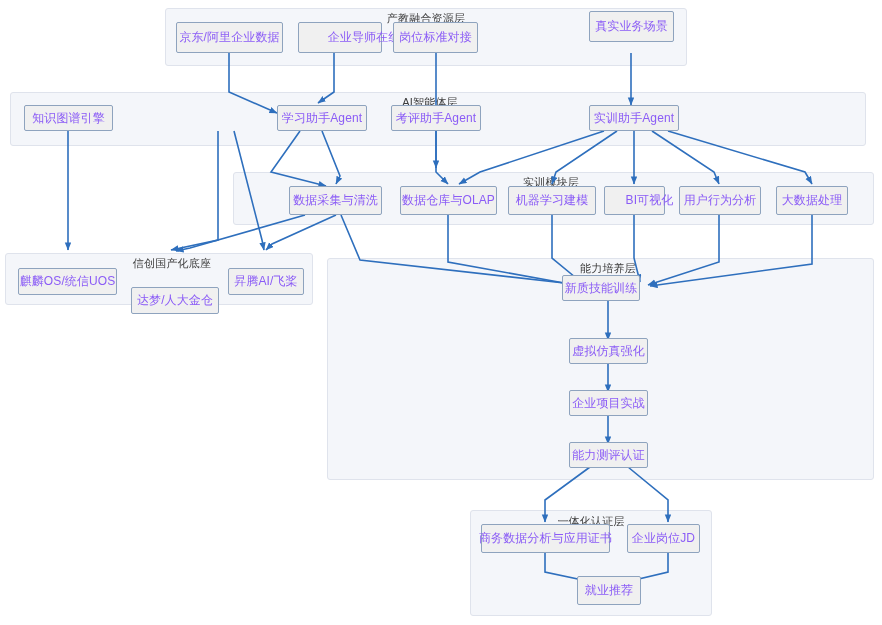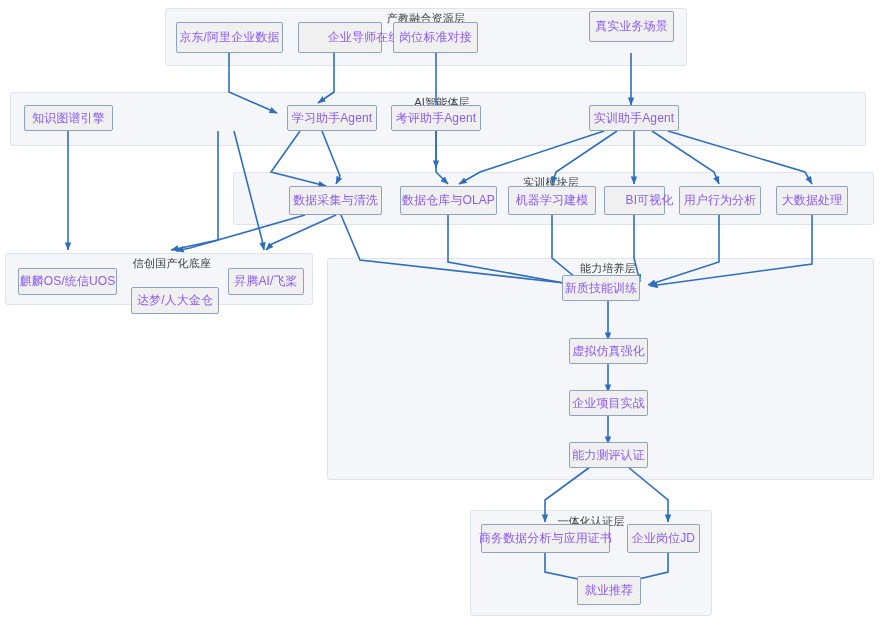--- a/index.html
+++ b/index.html
@@ -45,21 +45,21 @@
 <div id="canvas">
 
   <div class="panel" style="left:165px;top:8px;width:522px;height:58px;"></div>
   <div class="panel" style="left:10px;top:92px;width:856px;height:54px;"></div>
   <div class="panel" style="left:233px;top:172px;width:641px;height:53px;"></div>
   <div class="panel" style="left:5px;top:253px;width:308px;height:52px;"></div>
   <div class="panel" style="left:327px;top:258px;width:547px;height:222px;"></div>
   <div class="panel" style="left:470px;top:510px;width:242px;height:106px;"></div>
 
   <div class="panel-title" style="left:426px;top:11px;">产教融合资源层</div>
-  <div class="panel-title" style="left:430px;top:95px;margin-left:12px;">AI智能体层</div>
+  <div class="panel-title" style="left:430px;top:95px;">AI智能体层</div>
   <div class="panel-title" style="left:551px;top:175px;">实训模块层</div>
   <div class="panel-title" style="left:172px;top:256px;">信创国产化底座</div>
   <div class="panel-title" style="left:608px;top:261px;">能力培养层</div>
   <div class="panel-title" style="left:591px;top:514px;">一体化认证层</div>
 
   <svg class="edges" viewBox="0 0 882 625" xmlns="http://www.w3.org/2000/svg">
     <defs>
       <marker id="ah" markerWidth="9" markerHeight="9" refX="7.6" refY="3.2" orient="auto" markerUnits="userSpaceOnUse">
         <path d="M0,0 L8,3.2 L0,6.4 z" fill="#2e6fbd"></path>
       </marker>
@@ -108,21 +108,21 @@
       <path d="M668,553 L668,572 L626,582"></path>
     </g>
   </svg>
 
   <div class="node" style="left:176px;top:22px;width:107px;height:31px;">京东/阿里企业数据</div>
   <div class="node" style="left:298px;top:22px;width:84px;height:31px;padding-left:48px;">企业导师在线</div>
   <div class="node" style="left:393px;top:22px;width:85px;height:31px;">岗位标准对接</div>
   <div class="node" style="left:589px;top:11px;width:85px;height:31px;">真实业务场景</div>
 
   <div class="node" style="left:24px;top:105px;width:89px;height:26px;">知识图谱引擎</div>
-  <div class="node" style="left:287px;top:105px;width:90px;height:26px;">学习助手Agent</div>
+  <div class="node" style="left:277px;top:105px;width:90px;height:26px;">学习助手Agent</div>
   <div class="node" style="left:391px;top:105px;width:90px;height:26px;">考评助手Agent</div>
   <div class="node" style="left:589px;top:105px;width:90px;height:26px;">实训助手Agent</div>
 
   <div class="node" style="left:289px;top:186px;width:93px;height:29px;">数据采集与清洗</div>
   <div class="node" style="left:400px;top:186px;width:97px;height:29px;">数据仓库与OLAP</div>
   <div class="node" style="left:508px;top:186px;width:88px;height:29px;">机器学习建模</div>
   <div class="node" style="left:604px;top:186px;width:61px;height:29px;padding-left:30px;">BI可视化</div>
   <div class="node" style="left:679px;top:186px;width:82px;height:29px;">用户行为分析</div>
   <div class="node" style="left:776px;top:186px;width:72px;height:29px;">大数据处理</div>
 

